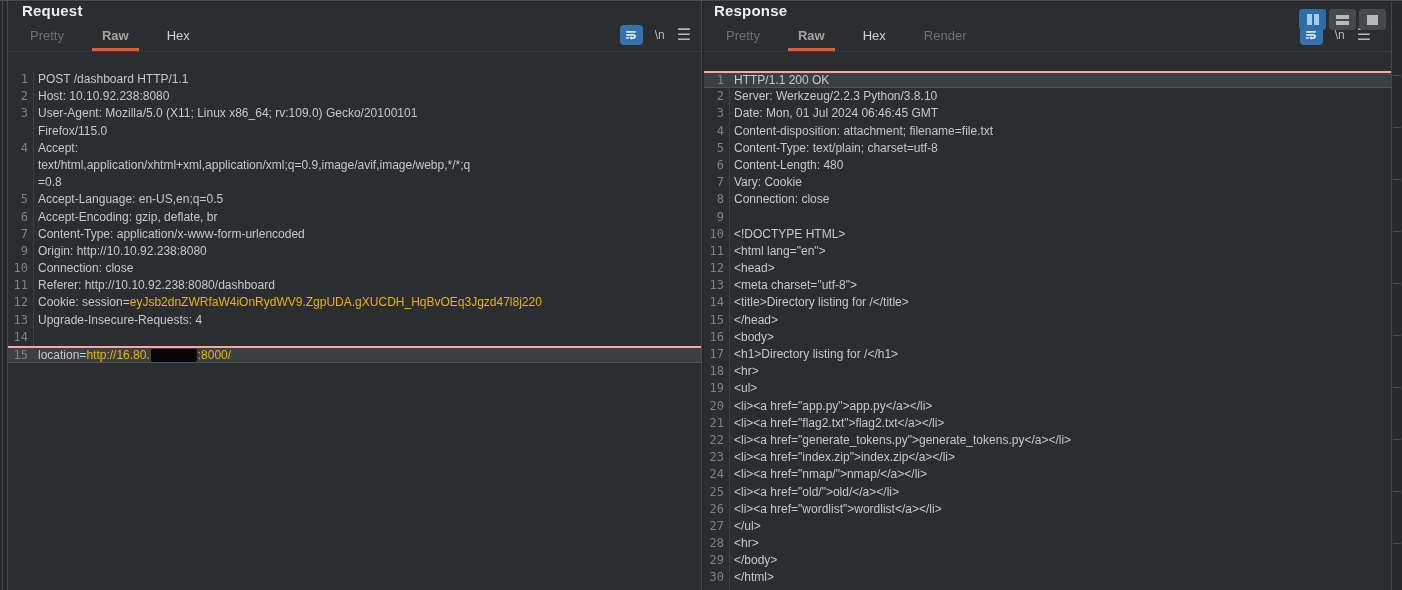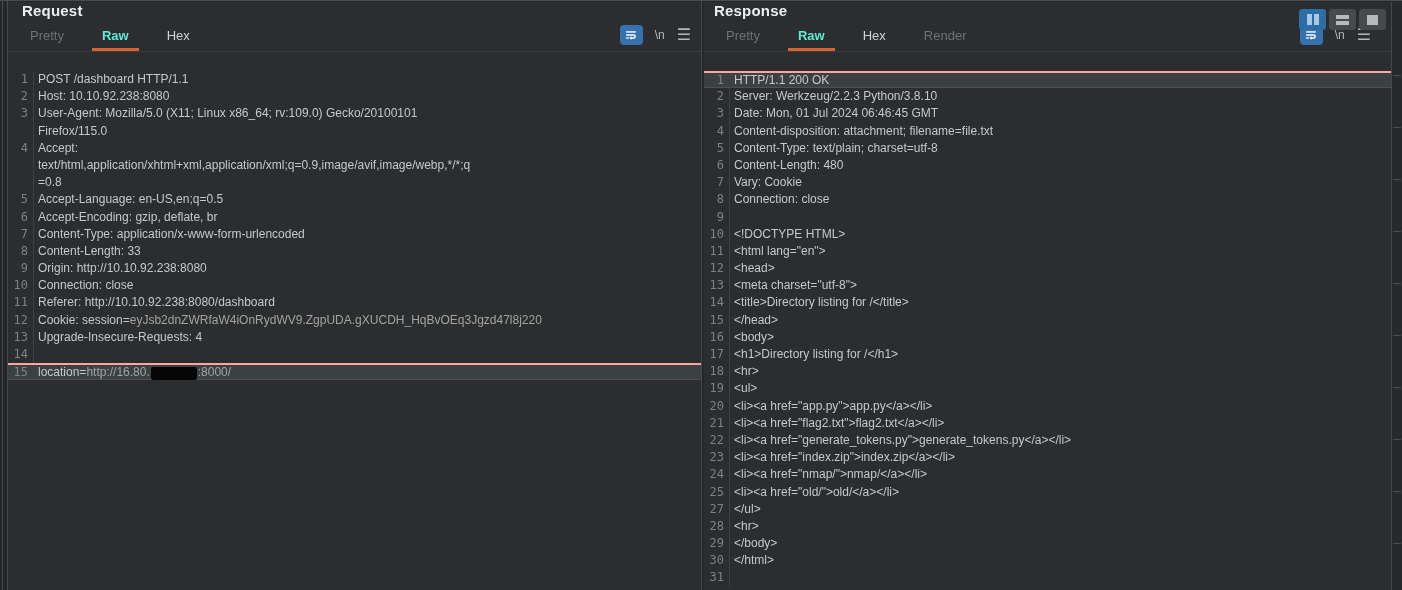--- a/index.html
+++ b/index.html
@@ -23,21 +23,21 @@
     position:relative; height:30px; margin-top:3px;
     border-bottom:1px solid #3a3d3f;
     padding-left:10px;
     display:flex; align-items:flex-end;
   }
   .tab {
     display:inline-block; padding:0 12px 8px 12px; margin-right:14px;
     font-size:13px; color:#cfd3d5; cursor:default; position:relative;
   }
   .tab.disabled { color:#6e7275; }
-  .tab.selected { color:#5eead4; font-weight:600; }
+  .tab.selected { color:#a3a3a3; font-weight:600; }
   .tab.selected::after {
     content:""; position:absolute; left:2px; right:2px; bottom:0;
     height:3px; background:#d9632e;
   }
   .tab-tools {
     position:absolute; right:10px; bottom:6px;
     display:flex; align-items:center; gap:12px;
   }
   .wrap-btn {
     width:23px; height:20px; border-radius:4px; background:#3572ae;
@@ -51,21 +51,21 @@
   .row .ln {
     display:inline-block; width:26px; text-align:right; padding-right:5px;
     color:#7d8284; font-family:"DejaVu Sans Mono", monospace; font-size:12px;
     border-right:1px solid #3e4143; height:100%; vertical-align:top;
   }
   .row .code {
     font-family:Liberation Sans, sans-serif; font-size:12px;
     color:#c4c9cb; padding-left:4px; vertical-align:top;
   }
   .row.hl { background:#3b4043; border-top:2px solid #fca5a5; border-bottom:1px solid #4d5255; height:17.2px; line-height:15.2px; }
-  .part.val { color:#a3a3a3; }
+  .part.val { color:#eab308; }
   .part.redact {
     display:inline-block; width:46px; height:13px; background:#060606;
     vertical-align:middle; border-radius:2px; margin:0 1px;
   }
 
   .layout-btns {
     position:absolute; top:8px; right:16px; display:flex; gap:3px; z-index:5;
   }
   .lbtn {
     width:27px; height:21px; border-radius:3px; background:#47494b;
@@ -114,21 +114,20 @@
       <div class="row"><span class="ln">1</span><span class="code"><span class="part txt">POST /dashboard HTTP/1.1</span></span></div>
       <div class="row"><span class="ln">2</span><span class="code"><span class="part txt">Host: 10.10.92.238:8080</span></span></div>
       <div class="row"><span class="ln">3</span><span class="code"><span class="part txt">User-Agent: Mozilla/5.0 (X11; Linux x86_64; rv:109.0) Gecko/20100101</span></span></div>
       <div class="row"><span class="ln"></span><span class="code"><span class="part txt">Firefox/115.0</span></span></div>
       <div class="row"><span class="ln">4</span><span class="code"><span class="part txt">Accept:</span></span></div>
       <div class="row"><span class="ln"></span><span class="code"><span class="part txt">text/html,application/xhtml+xml,application/xml;q=0.9,image/avif,image/webp,*/*;q</span></span></div>
       <div class="row"><span class="ln"></span><span class="code"><span class="part txt">=0.8</span></span></div>
       <div class="row"><span class="ln">5</span><span class="code"><span class="part txt">Accept-Language: en-US,en;q=0.5</span></span></div>
       <div class="row"><span class="ln">6</span><span class="code"><span class="part txt">Accept-Encoding: gzip, deflate, br</span></span></div>
       <div class="row"><span class="ln">7</span><span class="code"><span class="part txt">Content-Type: application/x-www-form-urlencoded</span></span></div>
-      <div class="row"><span class="ln">8</span><span class="code"><span class="part txt">Content-Length: 33</span></span></div>
       <div class="row"><span class="ln">9</span><span class="code"><span class="part txt">Origin: http://10.10.92.238:8080</span></span></div>
       <div class="row"><span class="ln">10</span><span class="code"><span class="part txt">Connection: close</span></span></div>
       <div class="row"><span class="ln">11</span><span class="code"><span class="part txt">Referer: http://10.10.92.238:8080/dashboard</span></span></div>
       <div class="row"><span class="ln">12</span><span class="code"><span class="part txt">Cookie: session=</span><span class="part val">eyJsb2dnZWRfaW4iOnRydWV9.ZgpUDA.gXUCDH_HqBvOEq3Jgzd47l8j220</span></span></div>
       <div class="row"><span class="ln">13</span><span class="code"><span class="part txt">Upgrade-Insecure-Requests: 4</span></span></div>
       <div class="row"><span class="ln">14</span><span class="code"></span></div>
       <div class="row hl"><span class="ln">15</span><span class="code"><span class="part txt">location=</span><span class="part val">http://16.80.</span><span class="part redact"></span><span class="part val">:8000/</span></span></div>
     </div>
 </div>
 
@@ -171,20 +170,21 @@
       <div class="row"><span class="ln">16</span><span class="code"><span class="part txt">&lt;body&gt;</span></span></div>
       <div class="row"><span class="ln">17</span><span class="code"><span class="part txt">&lt;h1&gt;Directory listing for /&lt;/h1&gt;</span></span></div>
       <div class="row"><span class="ln">18</span><span class="code"><span class="part txt">&lt;hr&gt;</span></span></div>
       <div class="row"><span class="ln">19</span><span class="code"><span class="part txt">&lt;ul&gt;</span></span></div>
       <div class="row"><span class="ln">20</span><span class="code"><span class="part txt">&lt;li&gt;&lt;a href="app.py"&gt;app.py&lt;/a&gt;&lt;/li&gt;</span></span></div>
       <div class="row"><span class="ln">21</span><span class="code"><span class="part txt">&lt;li&gt;&lt;a href="flag2.txt"&gt;flag2.txt&lt;/a&gt;&lt;/li&gt;</span></span></div>
       <div class="row"><span class="ln">22</span><span class="code"><span class="part txt">&lt;li&gt;&lt;a href="generate_tokens.py"&gt;generate_tokens.py&lt;/a&gt;&lt;/li&gt;</span></span></div>
       <div class="row"><span class="ln">23</span><span class="code"><span class="part txt">&lt;li&gt;&lt;a href="index.zip"&gt;index.zip&lt;/a&gt;&lt;/li&gt;</span></span></div>
       <div class="row"><span class="ln">24</span><span class="code"><span class="part txt">&lt;li&gt;&lt;a href="nmap/"&gt;nmap/&lt;/a&gt;&lt;/li&gt;</span></span></div>
       <div class="row"><span class="ln">25</span><span class="code"><span class="part txt">&lt;li&gt;&lt;a href="old/"&gt;old/&lt;/a&gt;&lt;/li&gt;</span></span></div>
+      <div class="row"><span class="ln">26</span><span class="code"><span class="part txt">&lt;li&gt;&lt;a href="wordlist"&gt;wordlist&lt;/a&gt;&lt;/li&gt;</span></span></div>
       <div class="row"><span class="ln">27</span><span class="code"><span class="part txt">&lt;/ul&gt;</span></span></div>
       <div class="row"><span class="ln">28</span><span class="code"><span class="part txt">&lt;hr&gt;</span></span></div>
       <div class="row"><span class="ln">29</span><span class="code"><span class="part txt">&lt;/body&gt;</span></span></div>
       <div class="row"><span class="ln">30</span><span class="code"><span class="part txt">&lt;/html&gt;</span></span></div>
       <div class="row"><span class="ln">31</span><span class="code"></span></div>
     </div>
 </div>
 
 <div class="layout-btns">
   <span class="lbtn selected">

